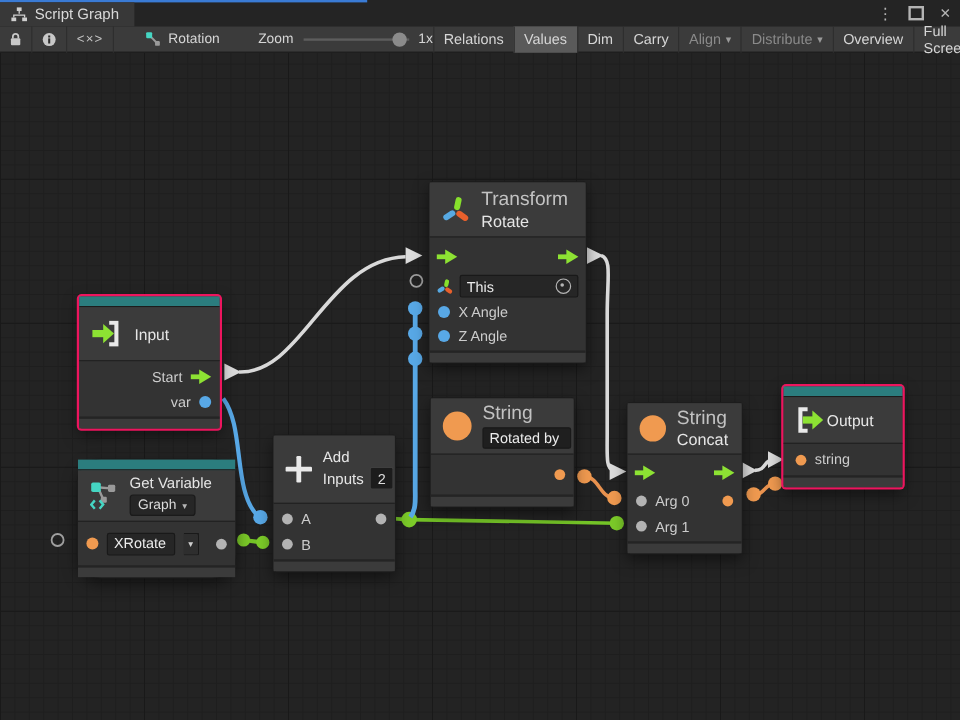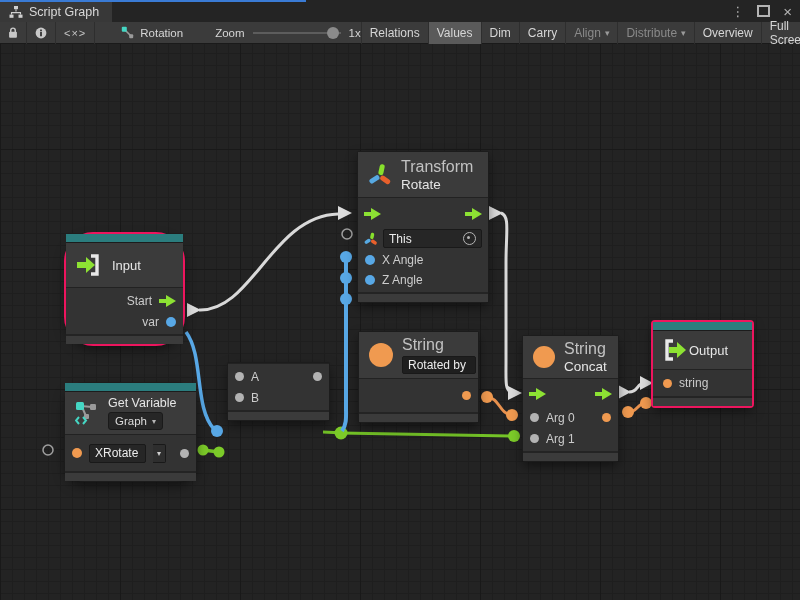--- a/index.html
+++ b/index.html
@@ -193,21 +193,21 @@
   <circle cx="512" cy="415" r="6" fill="#f09a50"></circle>
 
   <path d="M 628,412 C 637,413 637,403 646,403" stroke="#e8914e" stroke-width="3" fill="none"></path>
   <circle cx="628" cy="412" r="6" fill="#f09a50"></circle>
   <circle cx="646" cy="403" r="6" fill="#f09a50"></circle>
 
   <circle cx="48" cy="450" r="5" stroke="#a0a0a0" stroke-width="1.5" fill="none"></circle>
   <circle cx="347" cy="234" r="5" stroke="#a0a0a0" stroke-width="1.5" fill="none"></circle>
 </svg>
 
-<div class="node selected" style="left:66px;top:234px;width:117px;border-radius:27px;">
+<div class="node selected" style="left:66px;top:247px;width:117px;">
   <div class="strip"></div>
   <div class="hdr" style="height:44px;">
     <svg width="27" height="22" viewBox="0 0 27 22">
       <path d="M15 2 h6 v18 h-6" stroke="#e9e9e9" stroke-width="3.4" fill="none"></path>
       <rect x="1" y="8" width="10" height="6" fill="#8de233"></rect>
       <polygon points="10,3 19,11 10,19" fill="#8de233"></polygon>
     </svg>
     <span class="ntitle">Input</span>
   </div>
   <div class="nbody">
@@ -251,20 +251,30 @@
           <span>▾</span>
         </span>
       <span class="sp"></span>
       <span class="dot d9 gray"></span>
     </div>
   </div>
   <div class="ftr"></div>
 </div>
 
 <div class="node" style="left:228px;top:363px;width:101px;">
+  <div class="hdr" style="height:56px;">
+    <span class="plus"></span>
+    <div class="hcol" style="gap:1px;">
+      <span class="ntitle" style="font-size:12.5px">Add</span>
+      <span style="display:flex;align-items:center;">
+        <span class="ntitle" style="font-size:12.5px">Inputs</span>
+        <span class="count">2</span>
+      </span>
+    </div>
+  </div>
   <div class="nbody">
     <div class="prow" style="height:21px;">
       <span class="dot d9 gray"></span>
       <span>A</span>
       <span class="sp"></span>
       <span class="dot d9 gray"></span>
     </div>
     <div class="prow" style="height:21px;">
       <span class="dot d9 gray"></span>
       <span>B</span>

